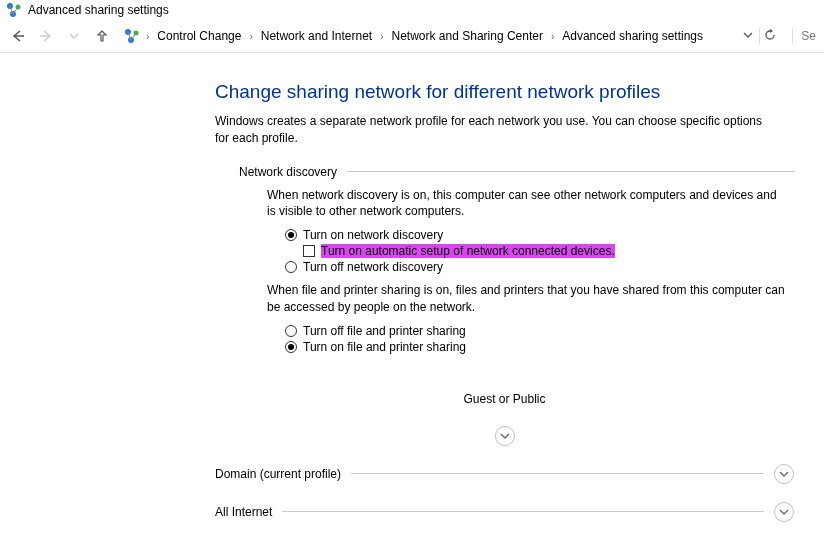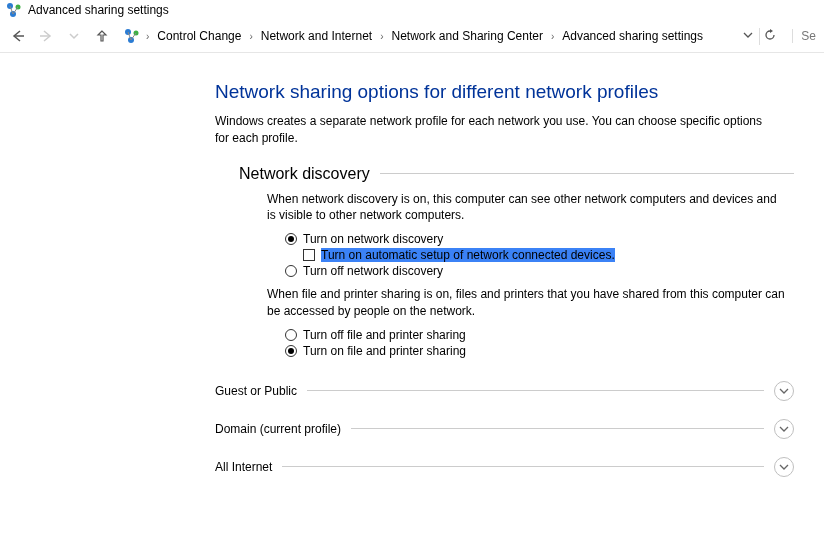--- a/index.html
+++ b/index.html
@@ -77,21 +77,21 @@
   }
   .chev {
     width:20px; height:20px;
     border:1px solid #bfbfbf;
     border-radius: 50%;
     display:inline-flex; align-items:center; justify-content:center;
     color:#555;
     font-size:10px;
   }
   .subhead {
-    font-size:16px;
+    font-size:12px;
     margin: 14px 0 4px 24px;
     display:flex;
     align-items:center;
     gap:10px;
   }
   .subhead .line { flex:1; height:1px; background:#ccc; }
   .desc {
     font-size:12px;
     line-height:1.4;
     margin: 8px 0 8px 52px;
@@ -121,21 +121,21 @@
   .checkbox {
     width:12px; height:12px;
     border:1px solid #333;
     display:inline-block;
     flex-shrink:0;
   }
   .indent-child {
     margin-left: 18px;
   }
   .hl {
-    background: #3b82f6;
+    background: #d946ef;
   }
 </style>
 </head>
 <body>
 
 <div class="title-row">
   <span class="app-icon">
     <svg viewBox="0 0 16 16">
         <circle cx="4" cy="4" r="3" fill="#2b7cd3"></circle>
         <circle cx="12" cy="5" r="2.5" fill="#3cb043"></circle>
@@ -203,21 +203,21 @@
       </span>
     </span>
   </div>
 
   <div class="search-box">
     <span>Se</span>
   </div>
 </div>
 
 <div class="main">
-  <div class="heading">Network sharing options for different network profiles</div>
+  <div class="heading">Change sharing network for different network profiles</div>
   <div class="intro">Windows creates a separate network profile for each network you use. You can choose specific options for each profile.</div>
 
 
   <div class="subhead">
     <span>Network discovery</span>
     <span class="line"></span>
   </div>
   <div class="desc">When network discovery is on, this computer can see other network computers and devices and is visible to other network computers.</div>
   <div class="opts">
     <div class="opt-row">
@@ -239,21 +239,21 @@
     <div class="opt-row">
       <span class="radio"></span>
       <span>Turn off file and printer sharing</span>
     </div>
     <div class="opt-row">
       <span class="radio checked"></span>
       <span>Turn on file and printer sharing</span>
     </div>
   </div>
 
-  <div class="section-header" style="margin-top:23px;">
+  <div class="section-header" style="margin-top:38px;flex-direction:column;">
     <span class="label">Guest or Public</span>
     <span class="line"></span>
     <span class="chev">
       <svg width="10" height="10" viewBox="0 0 10 10">
           <path d="M1 3 L5 7 L9 3" fill="none" stroke="#666" stroke-width="1.3"></path>
         </svg>
     </span>
   </div>
 
   <div class="section-header" style="margin-top:18px;">

